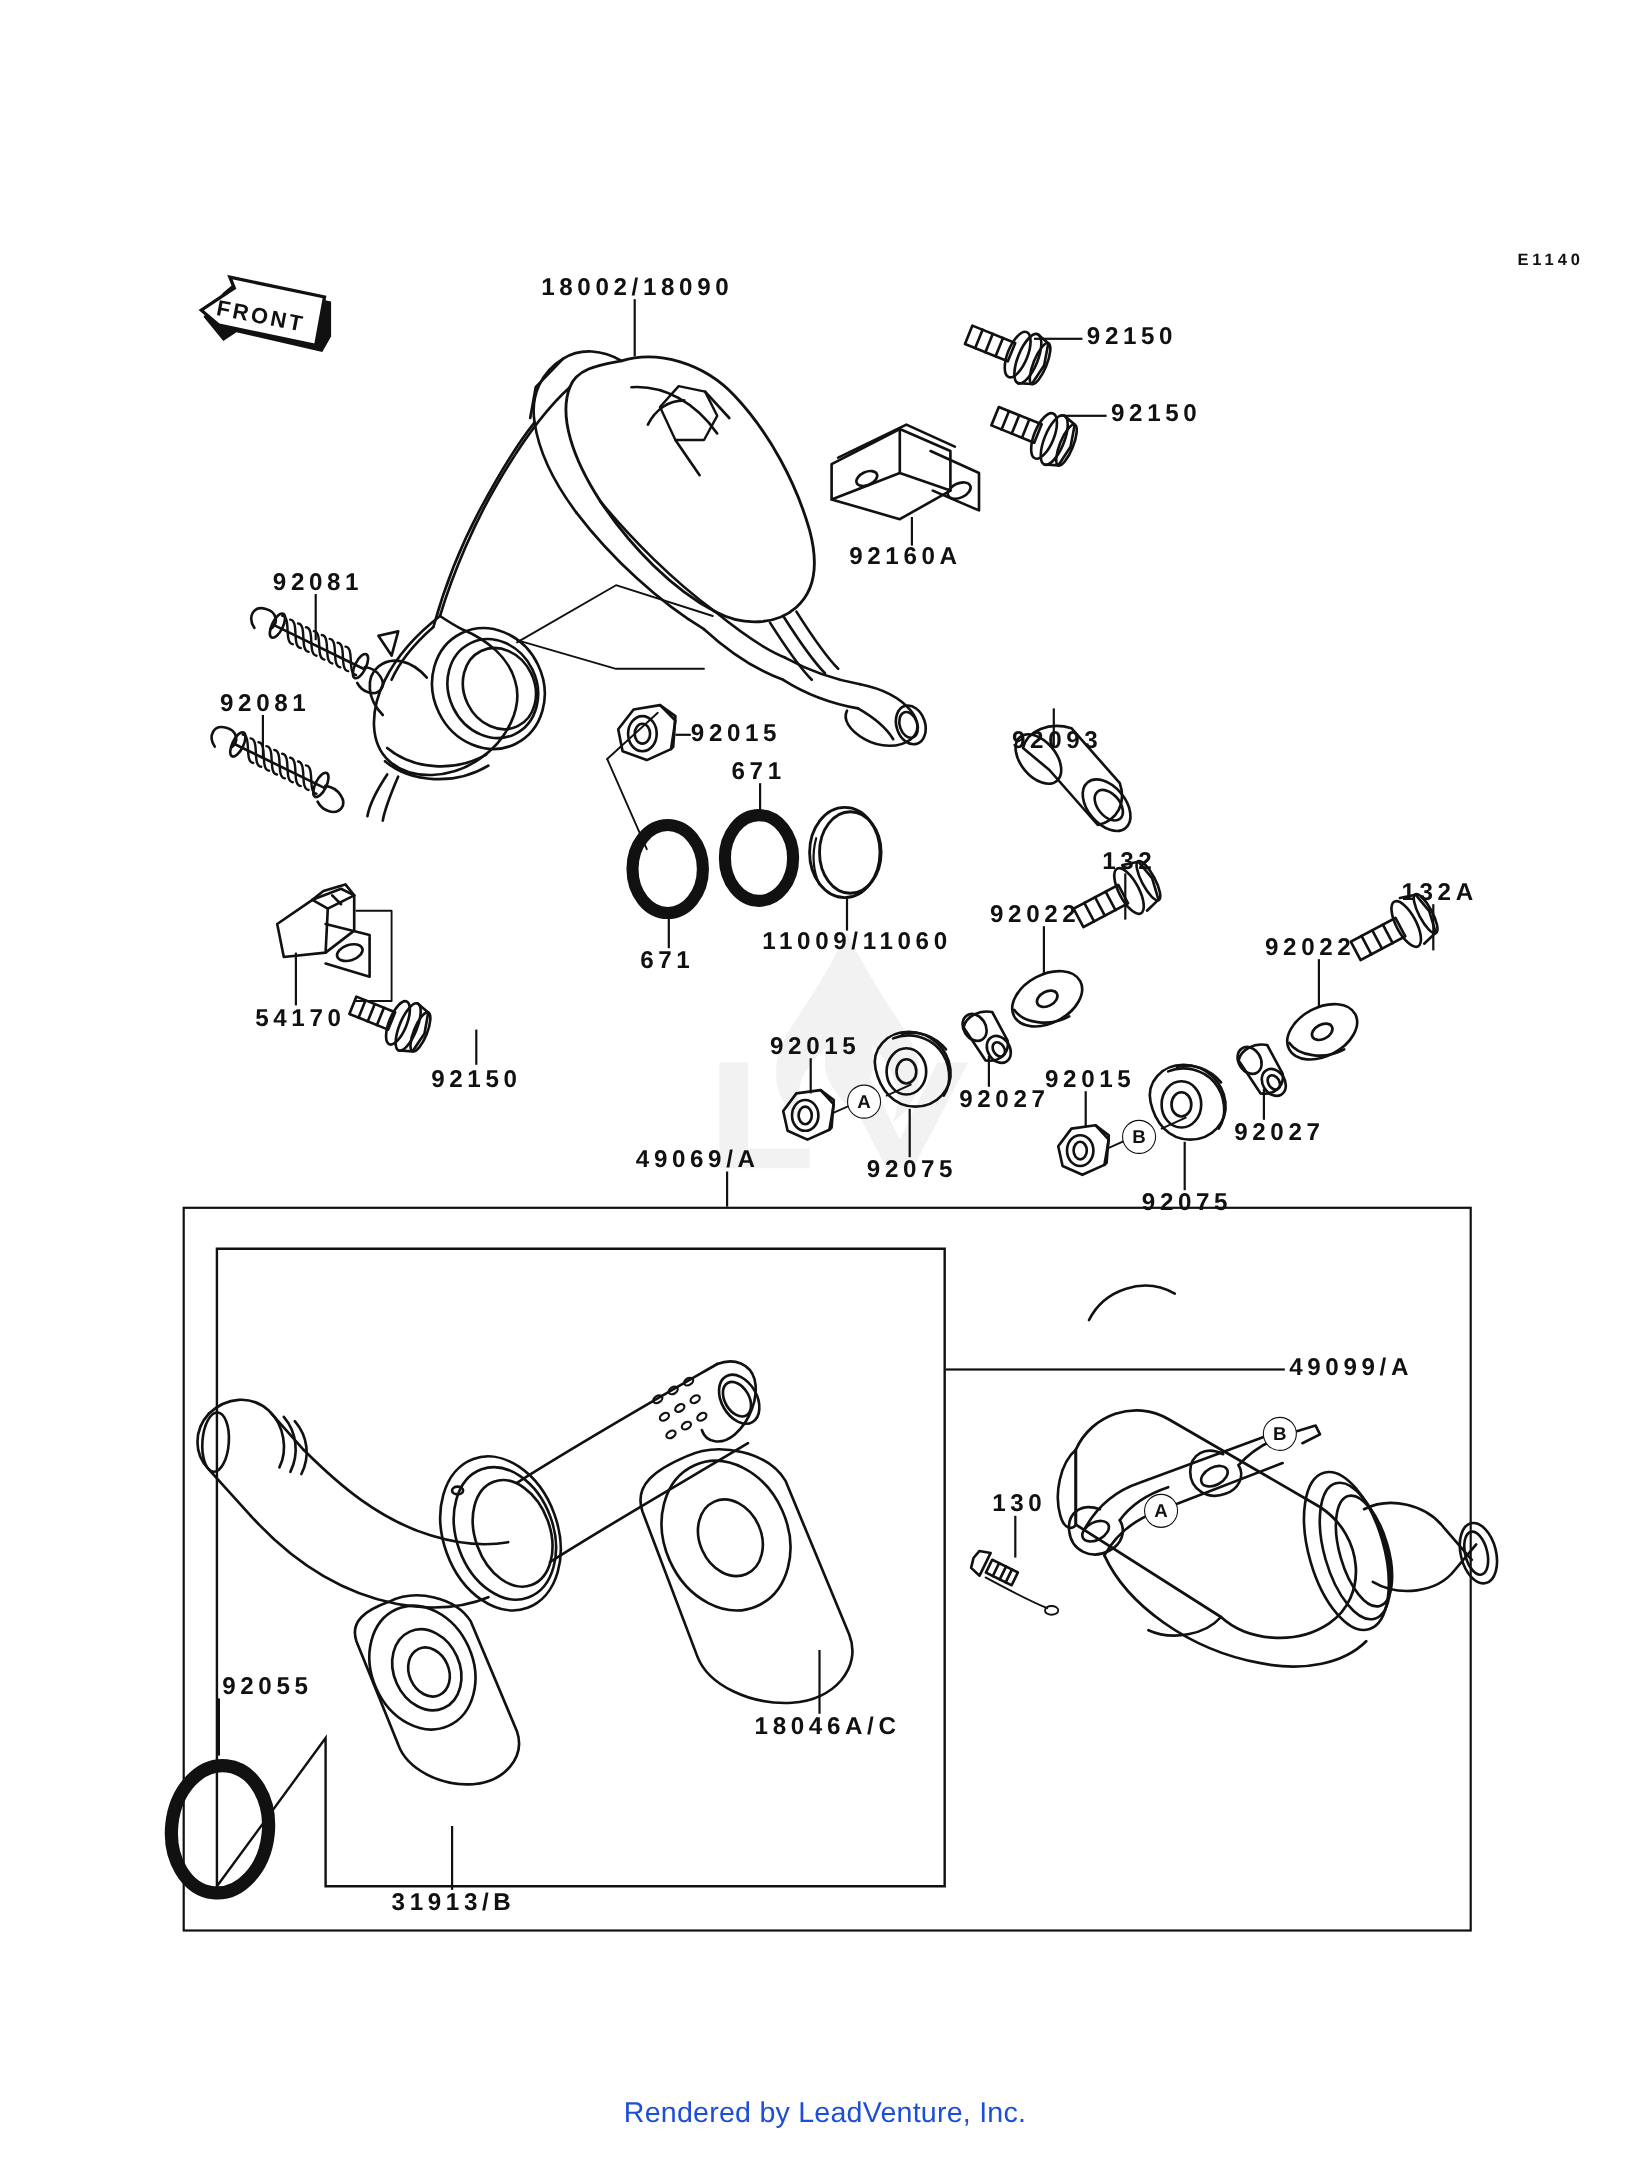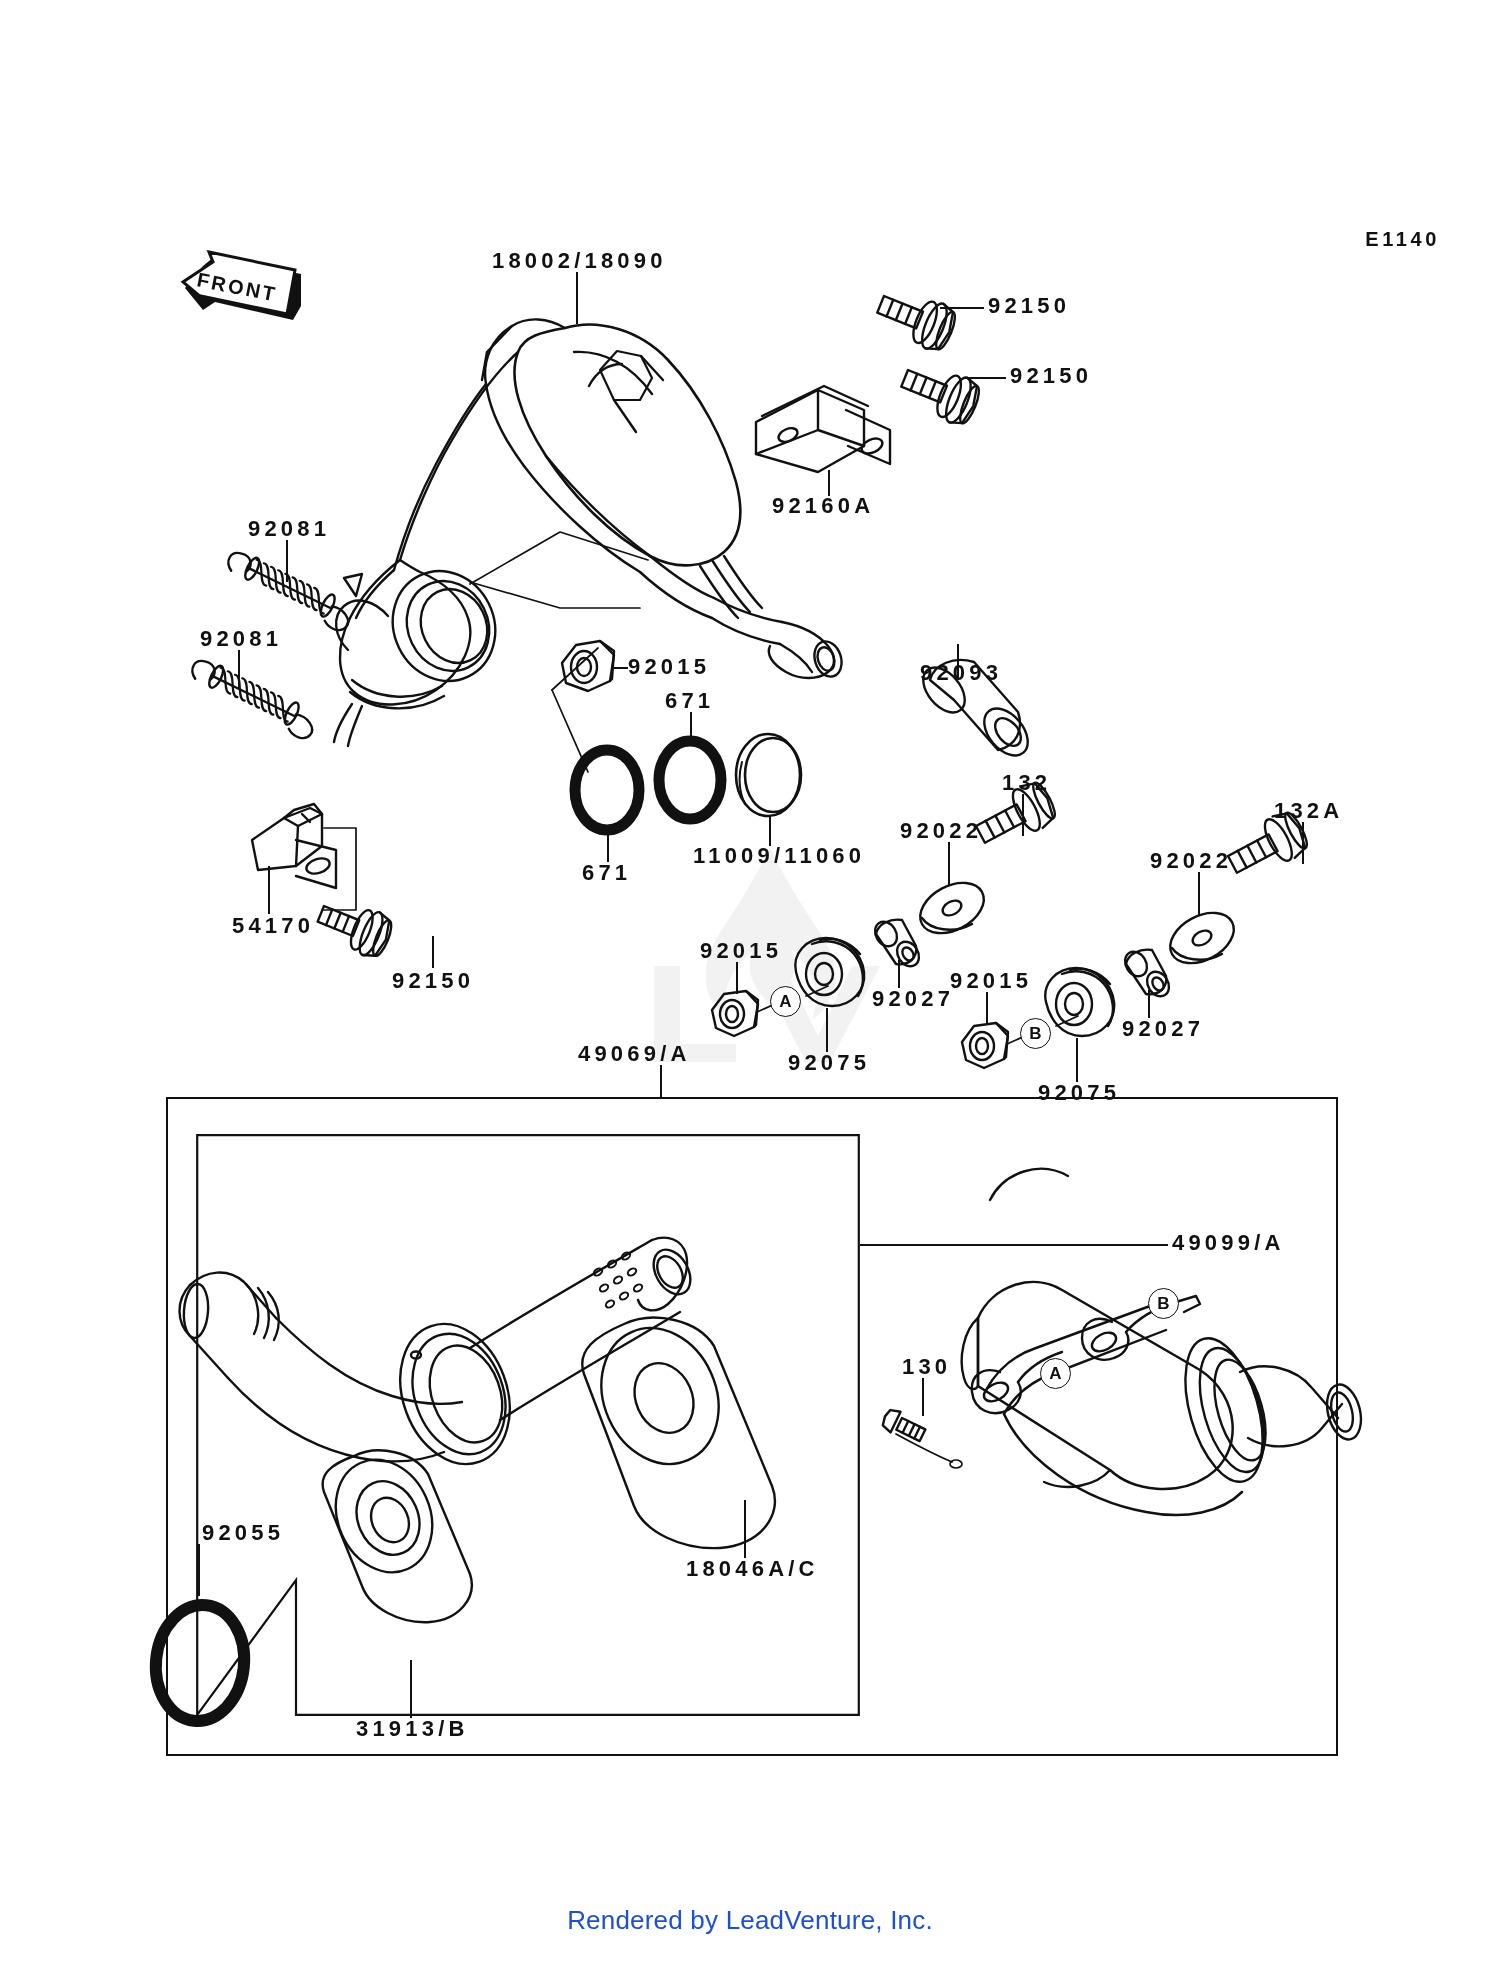--- a/index.html
+++ b/index.html
@@ -67,21 +67,21 @@
   
   .box{
     position:absolute;
     border:2.2px solid #111;
     background:transparent;
   }
   
   #code{
     position:absolute;
     right:60px; top:228px;
-    font-size:20px;
+    font-size:15px;
     font-weight:700;
     letter-spacing:3.6px;
     color:#111;
   }
   
   #front-badge{position:absolute;left:175px;top:248px;width:130px;height:90px;}
   
   #footer{
     position:absolute;
     left:0;right:0;

